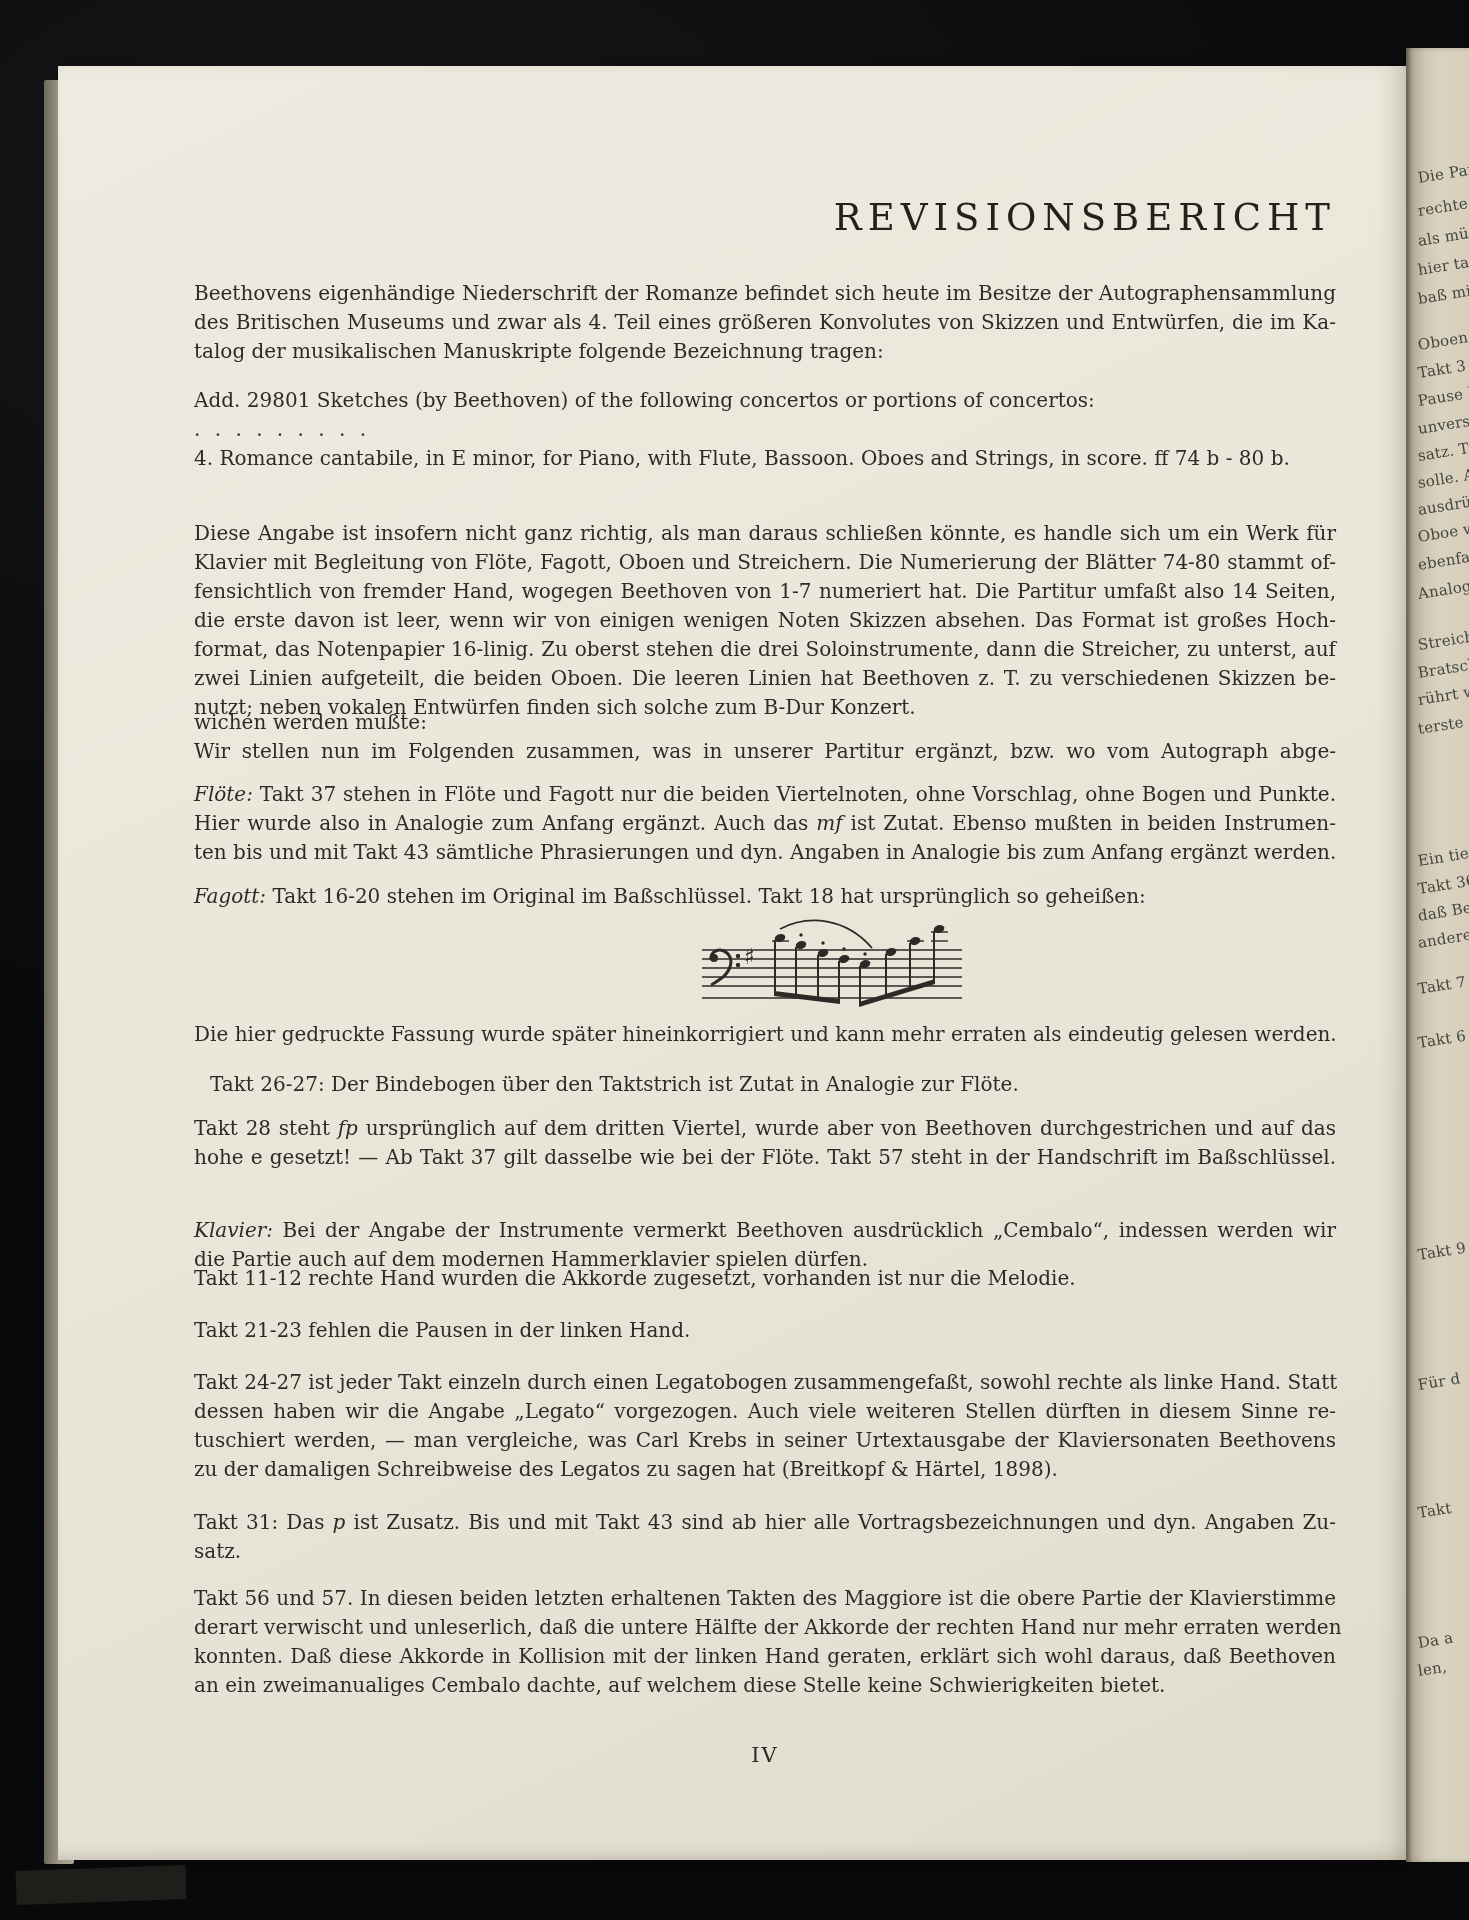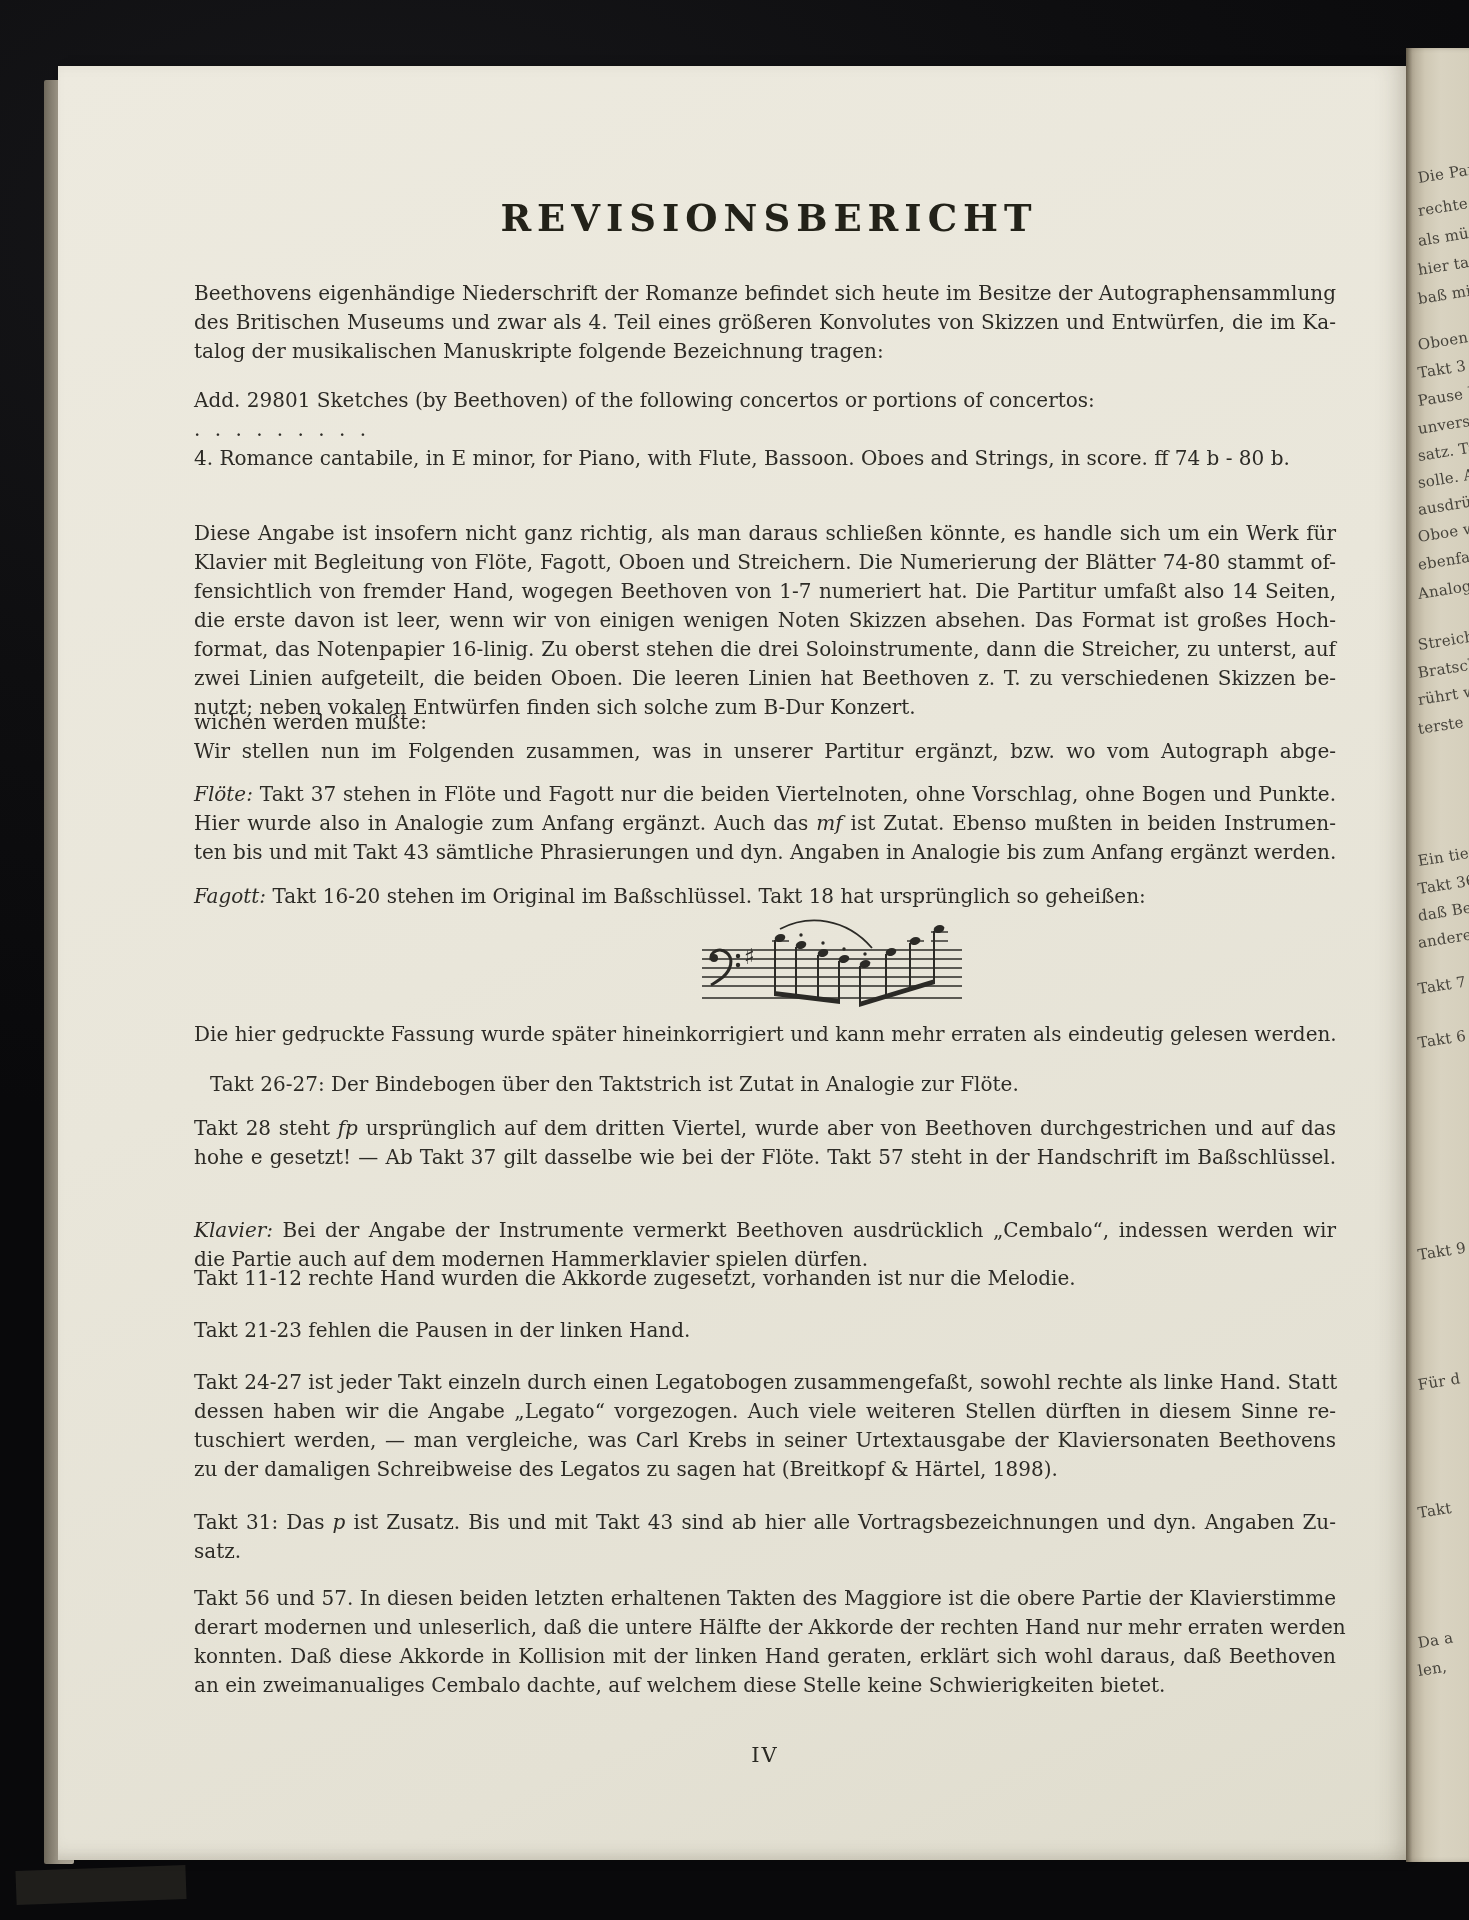--- a/index.html
+++ b/index.html
@@ -12,22 +12,22 @@
                border-radius:2px;}
   #under-sheet-bottom{position:absolute;left:16px;top:1868px;width:170px;height:34px;
                background:#32302a;opacity:.55;transform:rotate(-2deg);}
   
   #main-page{position:absolute;left:58px;top:66px;width:1348px;height:1794px;
              background:linear-gradient(155deg,#edeadf 0%,#e9e6da 45%,#e4e1d4 80%,#dfdccd 100%);
              box-shadow:inset -20px 0 26px -16px rgba(60,50,30,.28), inset 0 -14px 20px -14px rgba(60,50,30,.22),
                         6px 0 10px -4px rgba(0,0,0,.5);
              color:#2d2b26;}
   #content{position:absolute;left:136px;right:70px;top:0;height:100%;}
-  #page-title{position:absolute;top:130px;left:8px;right:0;text-align:center;
-              font-size:37px;letter-spacing:6px;color:#232219;font-weight:700;}
+  #page-title{position:absolute;top:130px;left:8px;right:0;text-align:right;
+              font-size:37px;letter-spacing:6px;color:#232219;font-weight:400;}
   .para{position:absolute;left:0;right:0;font-size:20px;line-height:29px;color:#2d2b26;}
   .line{white-space:nowrap;}
   .line.just{text-align:justify;text-align-last:justify;}
   .it{font-style:italic;}
   .dots{letter-spacing:4px;}
   #page-number{position:absolute;top:1677px;left:0;right:0;text-align:center;
                font-size:21px;letter-spacing:2px;color:#2b2a24;}
   #speck{position:absolute;left:126px;top:958px;font-size:18px;color:#4b463c;}
   
   #music{position:absolute;left:500px;top:852px;width:270px;height:92px;}
@@ -107,21 +107,21 @@
             <div class="line just"><span>dessen haben wir die Angabe „Legato“ vorgezogen. Auch viele weiteren Stellen dürften in diesem Sinne re-</span></div>
             <div class="line just"><span>tuschiert werden, — man vergleiche, was Carl Krebs in seiner Urtextausgabe der Klaviersonaten Beethovens</span></div>
             <div class="line"><span>zu der damaligen Schreibweise des Legatos zu sagen hat (Breitkopf &amp; Härtel, 1898).</span></div>
           </div>
           <div class="para" style="top: 1442px;">
             <div class="line just"><span>Takt 31: Das </span><span class="it">p</span><span> ist Zusatz. Bis und mit Takt 43 sind ab hier alle Vortragsbezeichnungen und dyn. Angaben Zu-</span></div>
             <div class="line"><span>satz.</span></div>
           </div>
           <div class="para" style="top: 1518px;">
             <div class="line just"><span>Takt 56 und 57. In diesen beiden letzten erhaltenen Takten des Maggiore ist die obere Partie der Klavierstimme</span></div>
-            <div class="line just"><span>derart modernen und unleserlich, daß die untere Hälfte der Akkorde der rechten Hand nur mehr erraten werden</span></div>
+            <div class="line just"><span>derart verwischt und unleserlich, daß die untere Hälfte der Akkorde der rechten Hand nur mehr erraten werden</span></div>
             <div class="line just"><span>konnten. Daß diese Akkorde in Kollision mit der linken Hand geraten, erklärt sich wohl daraus, daß Beethoven</span></div>
             <div class="line"><span>an ein zweimanualiges Cembalo dachte, auf welchem diese Stelle keine Schwierigkeiten bietet.</span></div>
           </div>
         </div>
 
       <div id="speck">‚</div>
 
       <svg id="music" viewBox="0 0 270 92" xmlns="http://www.w3.org/2000/svg">
         <g stroke="#2b2a26" stroke-width="1.4">
           <line x1="8" y1="32" x2="268" y2="32"></line>

